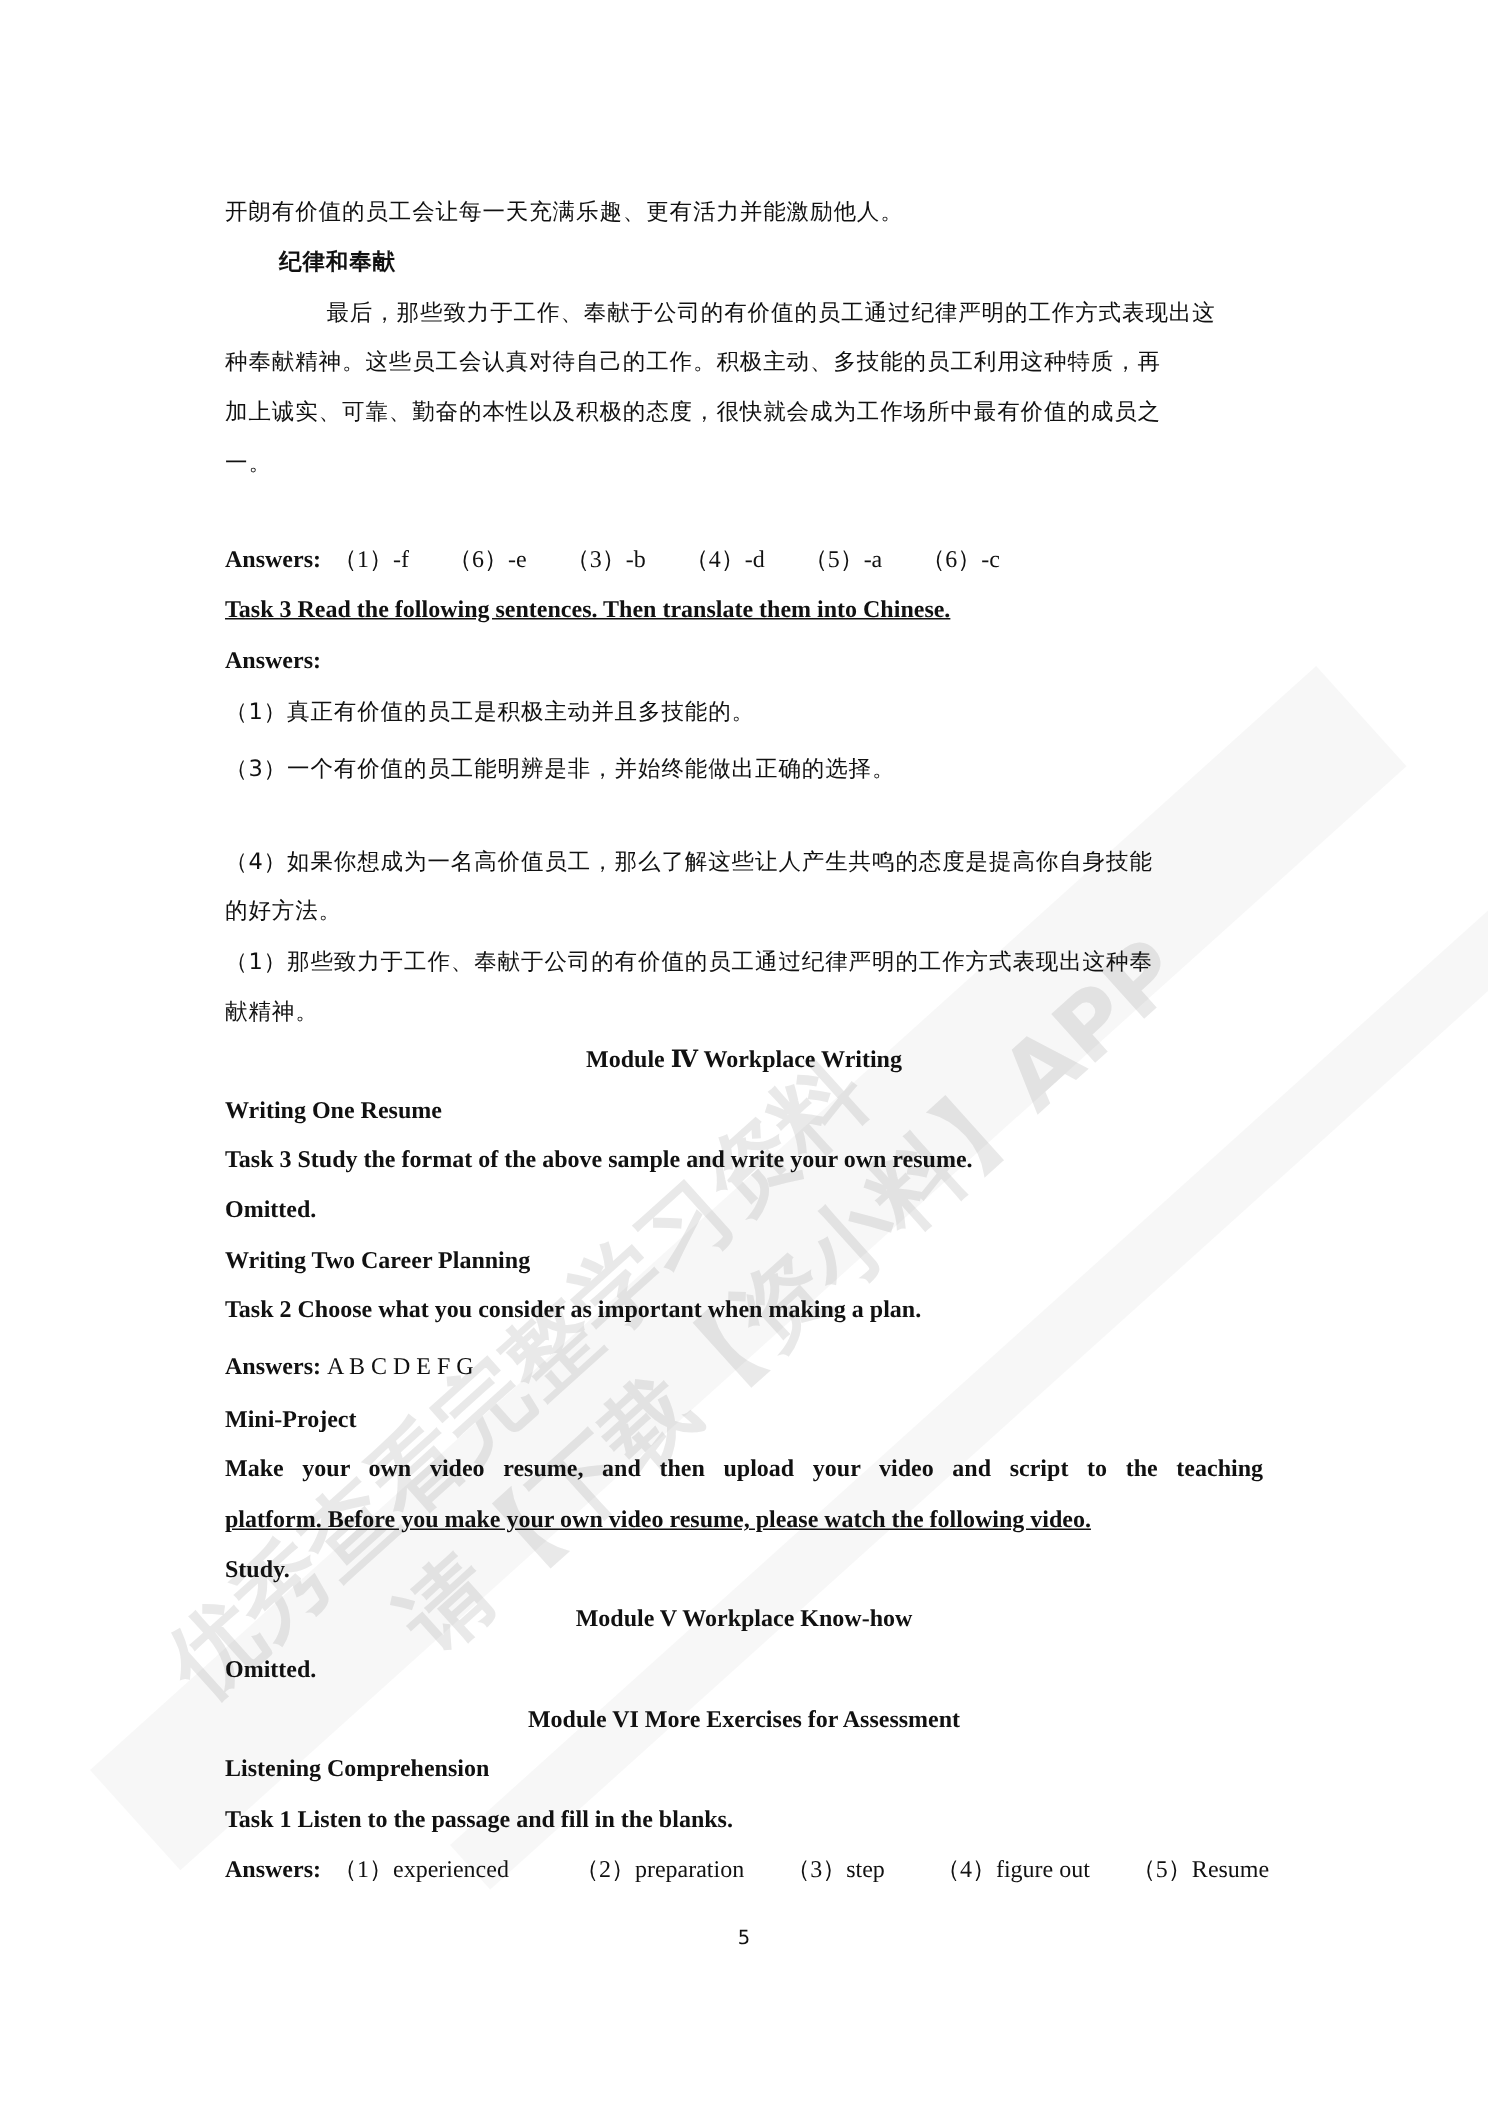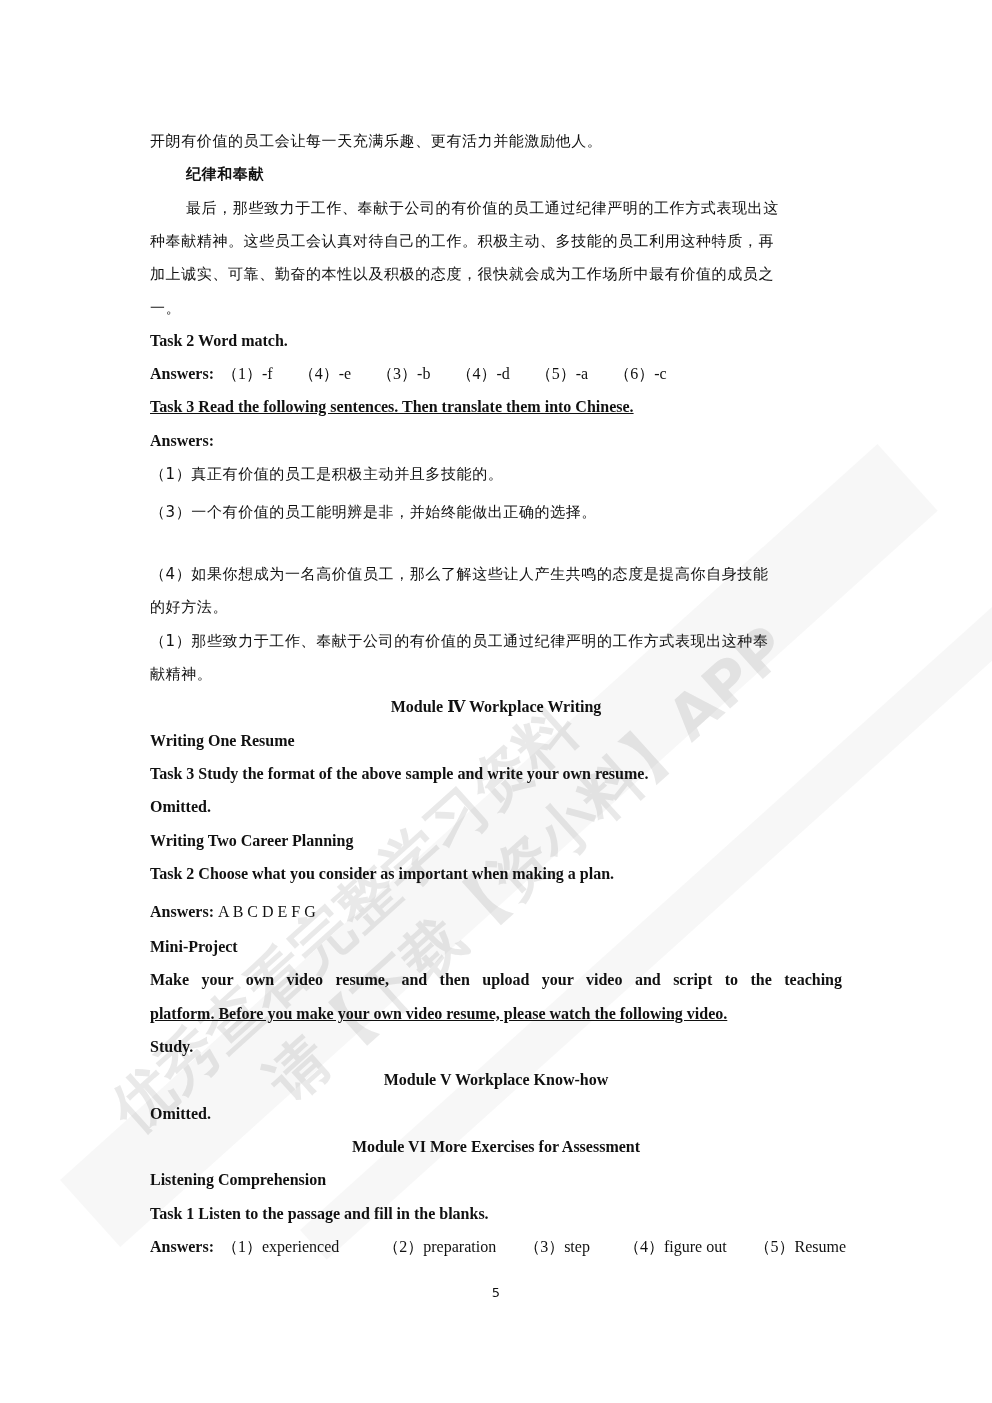--- a/index.html
+++ b/index.html
@@ -32,30 +32,29 @@
   <div class="streak" style="left:60px;top:1180px;width:1100px;height:90px;transform:rotate(-42deg);"></div>
   <div class="streak" style="left:300px;top:1230px;width:1100px;height:40px;transform:rotate(-42deg);"></div>
 
   <div class="watermark wm1">优秀查看完整学习资料</div>
   <div class="watermark wm2">请【下载【资小料】APP</div>
 
   <div class="line cn" style="top:131px;">开朗有价值的员工会让每一天充满乐趣、更有活力并能激励他人。</div>
 
   <div class="line cn indent b" style="top:164px;">纪律和奉献</div>
 
-  <div class="line cn indent" style="top:198px;">最后，那些致力于工作、奉献于公司的有价值的员工通过纪律严明的工作方式表现出这</div>
+  <div class="line cn indent" style="top:198px;text-align:center;">最后，那些致力于工作、奉献于公司的有价值的员工通过纪律严明的工作方式表现出这</div>
   <div class="line cn" style="top:231px;">种奉献精神。这些员工会认真对待自己的工作。积极主动、多技能的员工利用这种特质，再</div>
   <div class="line cn" style="top:264px;">加上诚实、可靠、勤奋的本性以及积极的态度，很快就会成为工作场所中最有价值的成员之</div>
   <div class="line cn" style="top:298px;">一。</div>
 
-  <div class="line b" style="top:331px;">Task 2    Word match.</div>
   <div class="line" style="top:364px;">
     <span class="ans-label">Answers:</span>
     <span class="ans-item">（1）-f</span>
-    <span class="ans-item">（4）-e</span>
+    <span class="ans-item">（6）-e</span>
     <span class="ans-item">（3）-b</span>
     <span class="ans-item">（4）-d</span>
     <span class="ans-item">（5）-a</span>
     <span class="ans-item">（6）-c</span>
   </div>
 
   <div class="line b" style="top:397px;text-decoration:underline;">Task 3    Read the following sentences. Then translate them into Chinese.</div>
   <div class="line b" style="top:431px;">Answers:</div>
 
   <div class="line cn" style="top:464px;">（1）真正有价值的员工是积极主动并且多技能的。</div>

